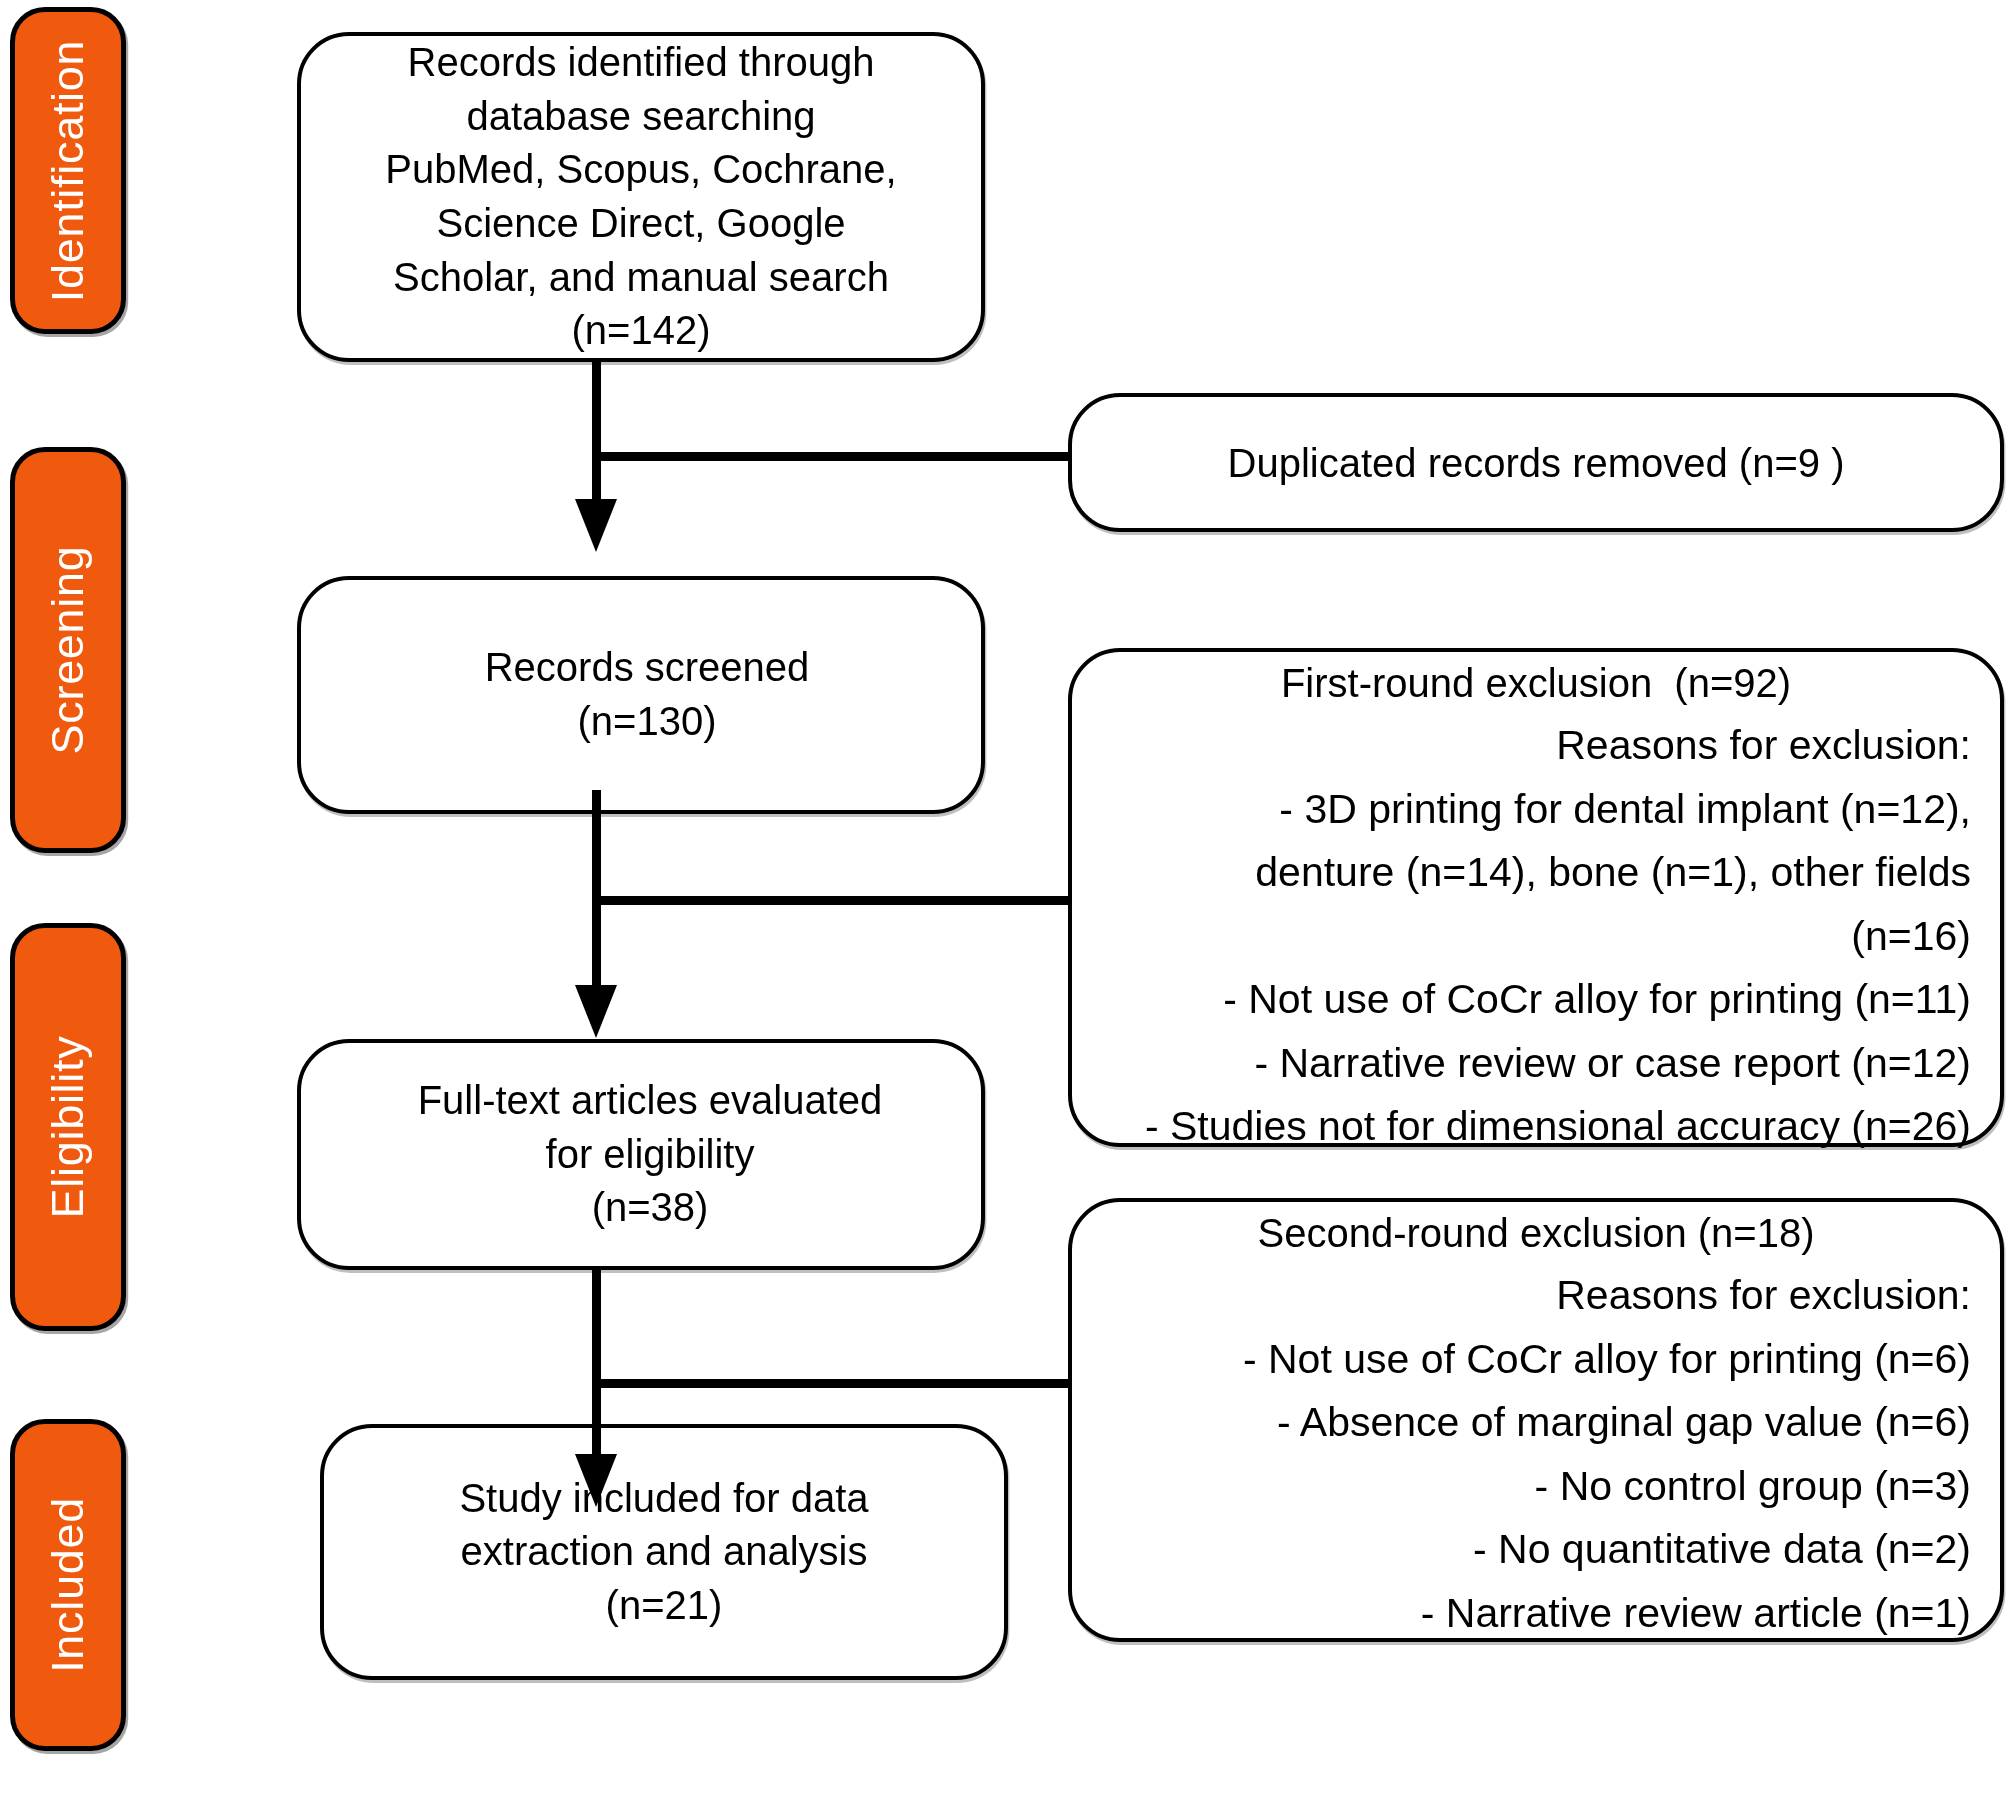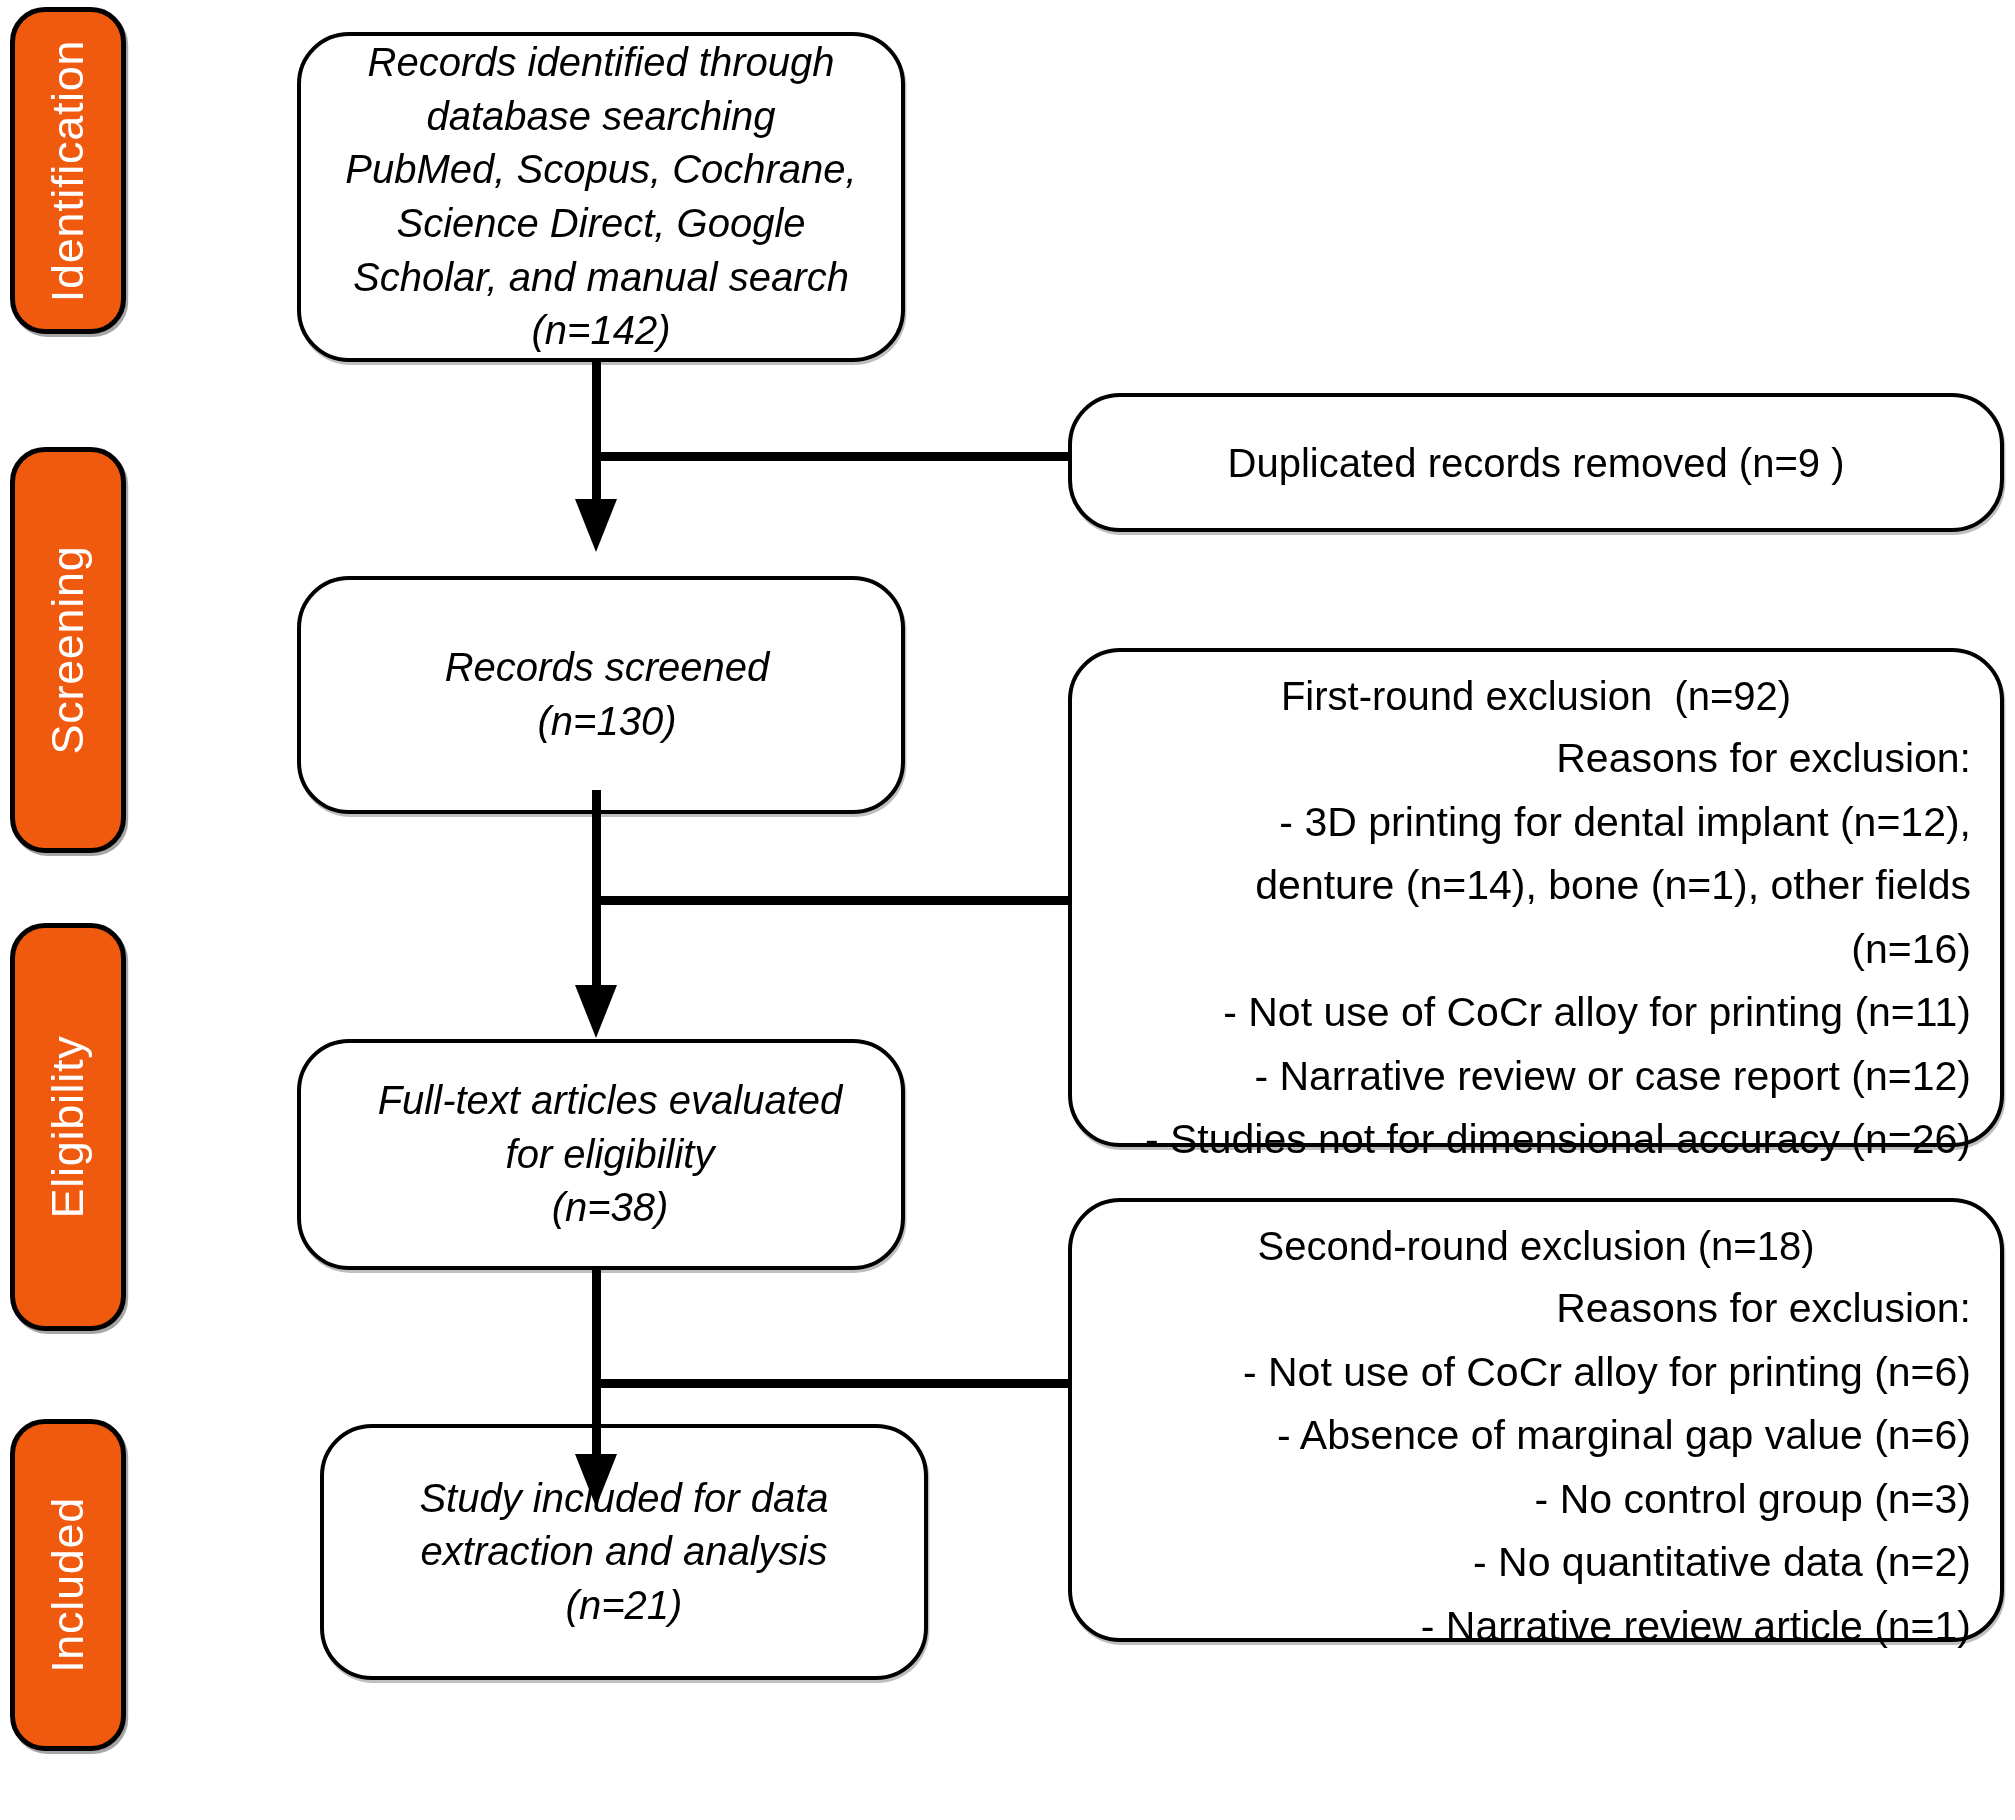--- a/index.html
+++ b/index.html
@@ -25,48 +25,47 @@
   .stage-label{
     transform:rotate(-90deg);
     white-space:nowrap;
     color:#ffffff;
     font-size:45px;
     letter-spacing:0.7px;
   }
 
   
   .flow-box{
-    position:absolute;left:297px;width:608px;
+    position:absolute;left:297px;width:688px;
     background:#ffffff;
     border:4.3px solid #000;
     border-radius:52px;
     display:flex;align-items:center;justify-content:center;
     text-align:center;
     box-shadow:1.4px 2.9px 0 rgba(0,0,0,0.25);
-    font-style:italic;
   }
   .flow-text{
     font-size:40px;
     line-height:1.34;
     white-space:pre-wrap;
   }
 
   
   .side-box{
     position:absolute;left:1068px;width:936px;
     background:#ffffff;
     border:4.3px solid #000;
     border-radius:52px;
     box-shadow:1.4px 2.9px 0 rgba(0,0,0,0.25);
   }
   .side-center{
     display:flex;align-items:center;justify-content:center;
     text-align:center;
   }
-  .side-pad{padding:13px 29px;}
+  .side-pad{padding:0 29px;}
   .side-title{
     text-align:center;
     font-size:40px;
     line-height:1.55;
     white-space:pre-wrap;
   }
   .side-body{
     text-align:right;
     font-size:41px;
     line-height:1.55;

